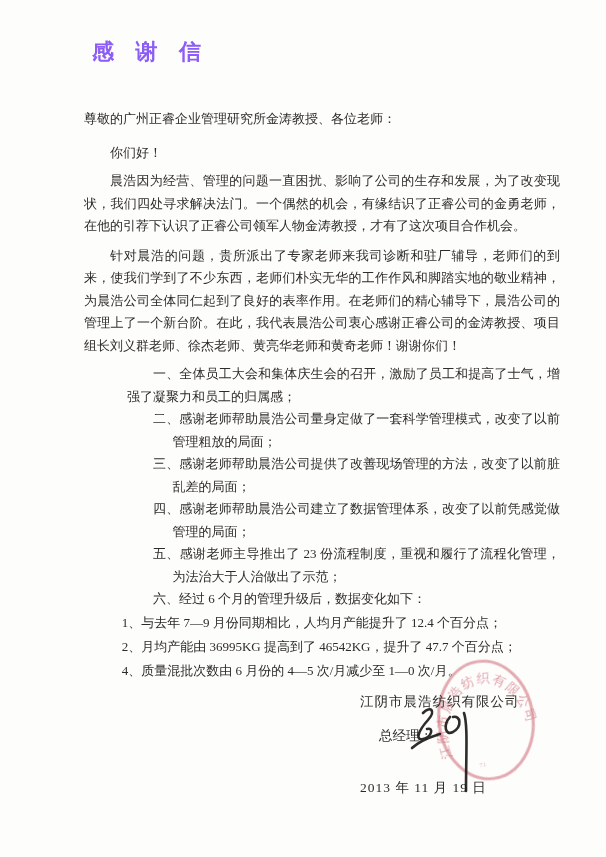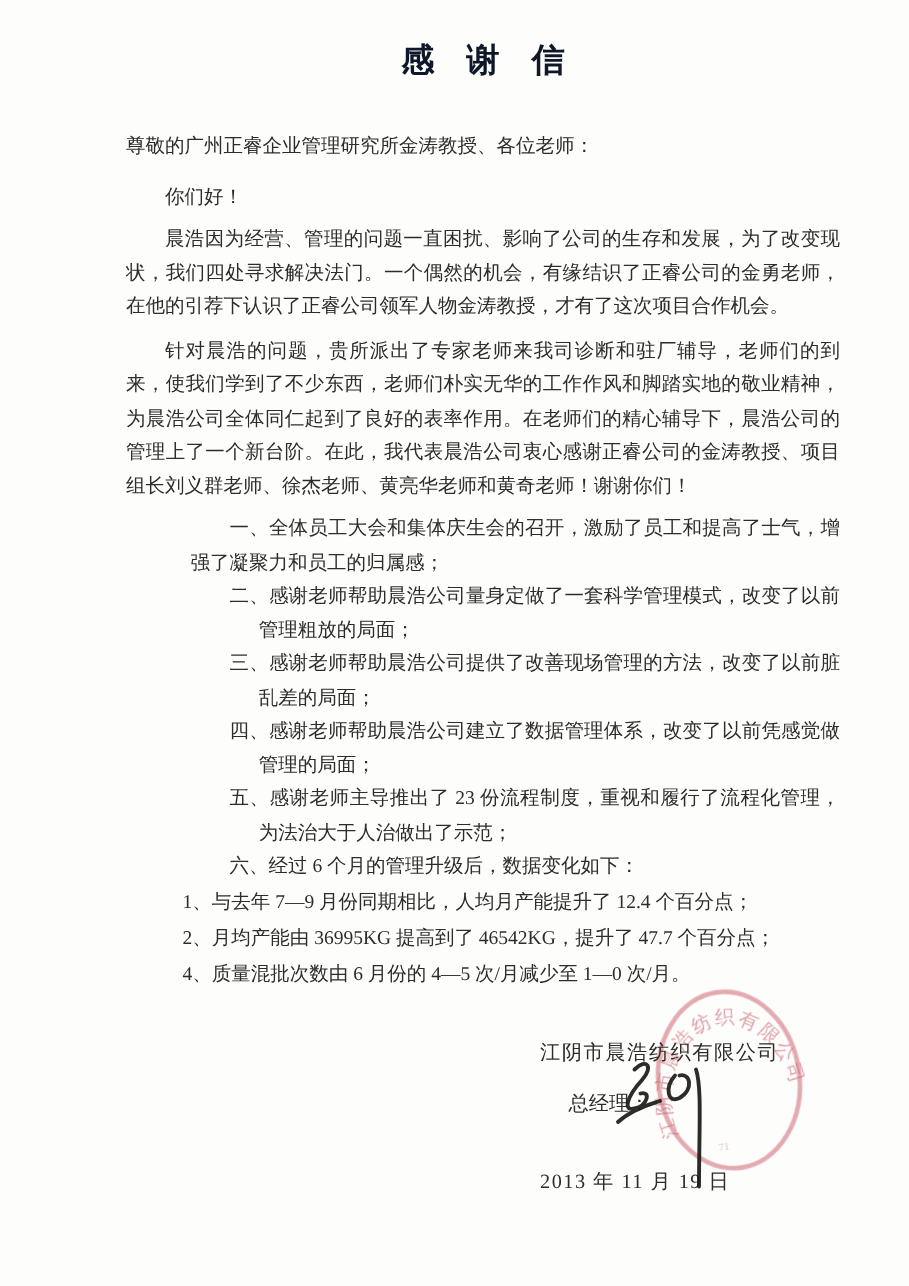--- a/index.html
+++ b/index.html
@@ -10,29 +10,28 @@
     overflow:hidden;
     font-family:"Liberation Serif","DejaVu Serif",serif;
     color:#2e2c29;
   }
   .content{
     position:absolute;
     left:84px;top:0;width:476px;
     font-size:13px;line-height:22.5px;
   }
   .title{
-    margin-top:27px;
-    text-align:center;
+    margin-top:39px;
     font-size:22px;line-height:26px;
     font-weight:600;
     letter-spacing:8px;
     text-indent:8px;
-    color:#0f172a;
+    color:#8b5cf6;
   }
-  .salutation{margin-top:33px;}
+  .salutation{margin-top:43px;}
   .greeting{margin-top:11px;text-indent:2em;}
   .para{margin-top:7px;text-indent:2em;text-align:justify;font-family:Liberation Mono, monospace;}
   .items{margin-top:5px;}
   .item{text-align:justify;margin-left:43px;}
   .item-first{text-indent:2em;}
   .item-hang{padding-left:3.5em;text-indent:-1.5em;}
   .subs{margin-top:0;}
   .sub-item{padding-left:2.9em;line-height:24px;text-align:justify;}
   .signature-block{
     position:absolute;left:360px;top:692px;

